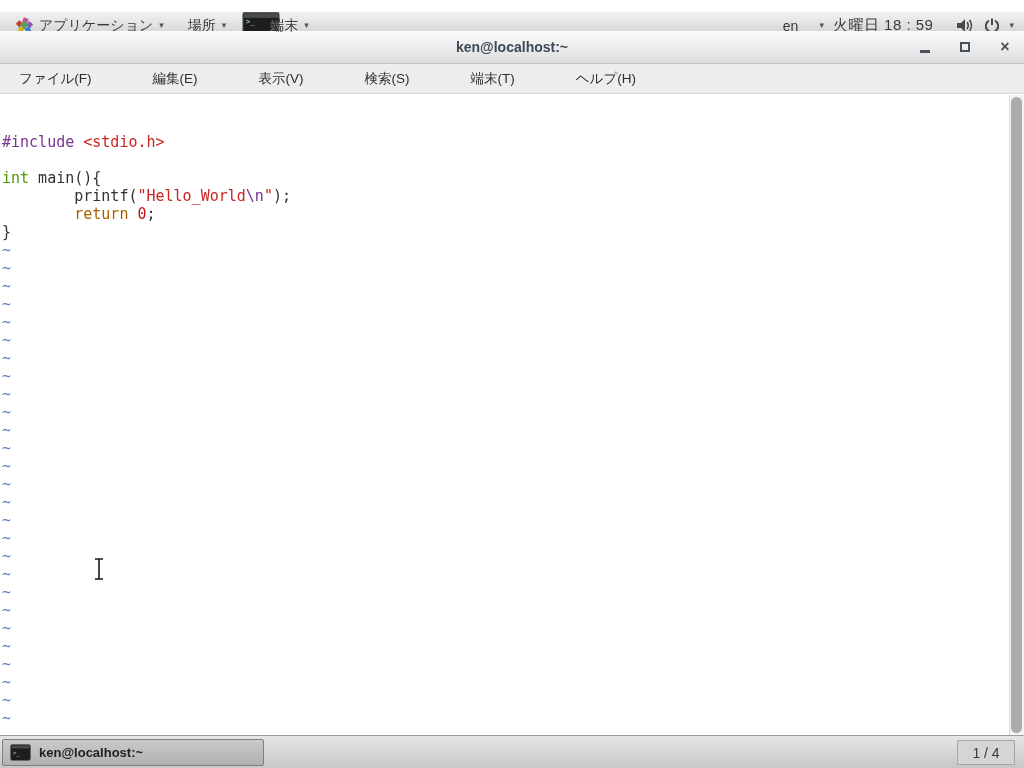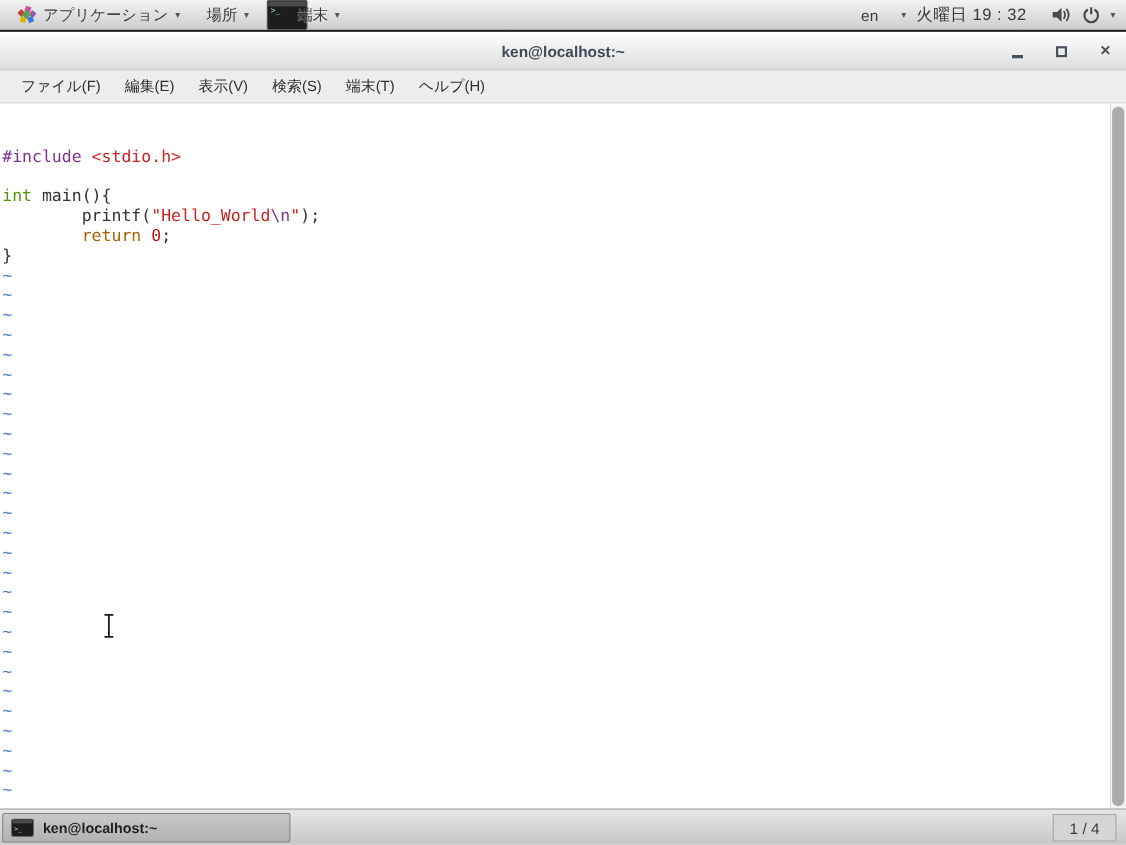--- a/index.html
+++ b/index.html
@@ -5,21 +5,21 @@
   * { box-sizing: border-box; }
   html,body { margin:0; padding:0; }
   body {
     width:1024px; height:768px; position:relative; overflow:hidden;
     background:#ffffff; font-family:"Liberation Sans", sans-serif;
     -webkit-font-smoothing:antialiased;
   }
 
   
   .top-panel {
-    position:absolute; top:0; left:0; width:1024px; height:29px;
+    position:absolute; top:12px; left:0; width:1024px; height:29px;
     background:linear-gradient(#f3f3f3, #cdcdcd);
     border-bottom:2px solid #242424;
     display:flex; align-items:center; font-size:14px; color:#3a3a3a;
   }
   .panel-left { display:flex; align-items:center; height:100%; padding-left:4px; }
   .panel-item { display:flex; align-items:center; gap:6px; padding:0 12px; height:100%; cursor:default; }
   .caret { font-size:9px; color:#555; line-height:1; }
   .pinwheel { width:17px; height:17px; }
   .terminal-menu { position:relative; padding-left:4px; }
   .terminal-menu .big-term-icon { width:38px; height:27px; margin-right:-16px; }
@@ -37,21 +37,21 @@
   }
   .win-title { font-size:14px; font-weight:bold; color:#3e4a56; }
   .win-controls { position:absolute; right:12px; top:0; height:100%; display:flex; align-items:center; gap:26px; }
   .ctl { display:flex; align-items:center; justify-content:center; width:14px; height:14px; cursor:default; }
   .icon-min  { width:10px; height:3px; background:#47525d; margin-top:9px; }
   .icon-max  { width:10px; height:10px; border:2px solid #47525d; }
   .icon-close{ font-size:16px; font-weight:bold; color:#47525d; line-height:1; }
 
   .menubar {
     height:30px; background:#ededed; border-bottom:1px solid #d9d9d9;
-    display:flex; align-items:center; padding-left:8px; font-size:13.5px; color:#2e2e2e;
+    display:flex; align-items:center; padding-left:8px; font-size:13.5px; color:#2e2e2e;gap:39px;
   }
   .menu-item { padding:0 11px; height:100%; display:flex; align-items:center; }
 
   .terminal { position:absolute; top:64px; left:0; right:0; bottom:0; background:#fff; }
   .term-inner {
     position:absolute; top:0; left:0; right:15px; bottom:0;
     padding:2px 0 0 2px;
     font-family:"DejaVu Sans Mono", monospace;
     font-size:15px; line-height:18px; white-space:pre; color:#2e3436;
     overflow:hidden;
@@ -119,21 +119,21 @@
       <span class="label">端末</span>
       <span class="caret" style="position:relative;z-index:2">▾</span>
     </div>
   </div>
 
   <div class="panel-right">
     <div class="kbd-layout">
       <span>en</span>
       <span class="caret">▾</span>
     </div>
-    <span class="clock">火曜日 19 : 32</span>
+    <span class="clock">火曜日 18 : 59</span>
     <svg width="19" height="17" viewBox="0 0 19 17" style="margin-left:14px">
       <polygon points="1,6 5,6 9,2 9,15 5,11 1,11" fill="#4a4a4a"></polygon>
       <path d="M11 5 q2.5 3.5 0 7" stroke="#4a4a4a" stroke-width="1.6" fill="none"></path>
       <path d="M13.5 3 q4 5.5 0 11" stroke="#4a4a4a" stroke-width="1.6" fill="none"></path>
     </svg>
     <svg width="16" height="16" viewBox="0 0 16 16">
       <path d="M5 2.6 A6.2 6.2 0 1 0 11 2.6" stroke="#4a4a4a" stroke-width="2" fill="none"></path>
       <line x1="8" y1="0.5" x2="8" y2="7" stroke="#4a4a4a" stroke-width="2"></line>
     </svg>
     <span class="caret">▾</span>

